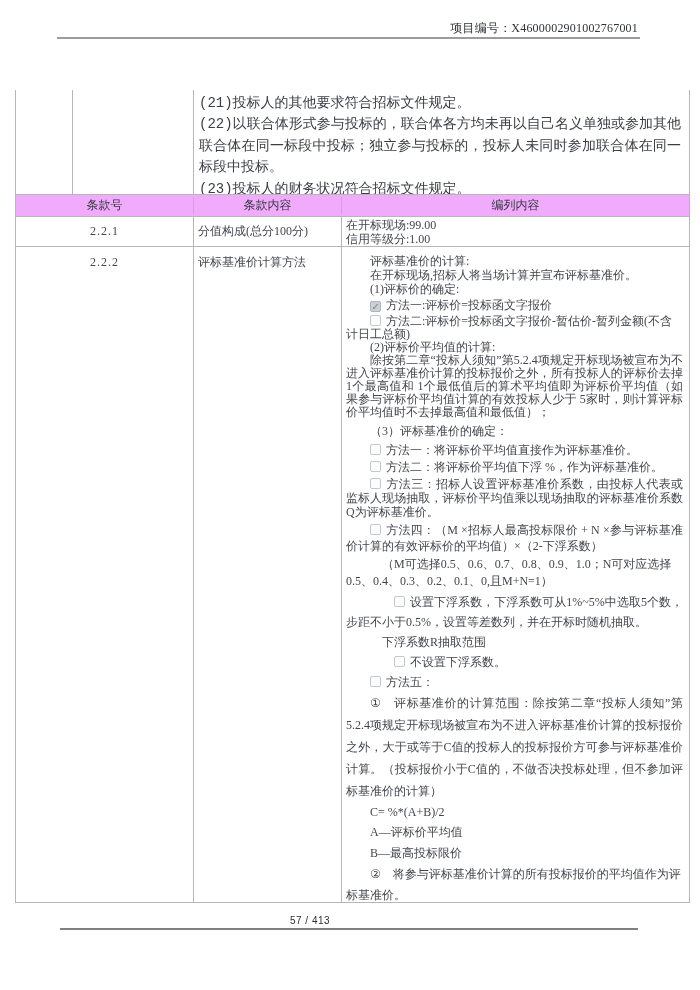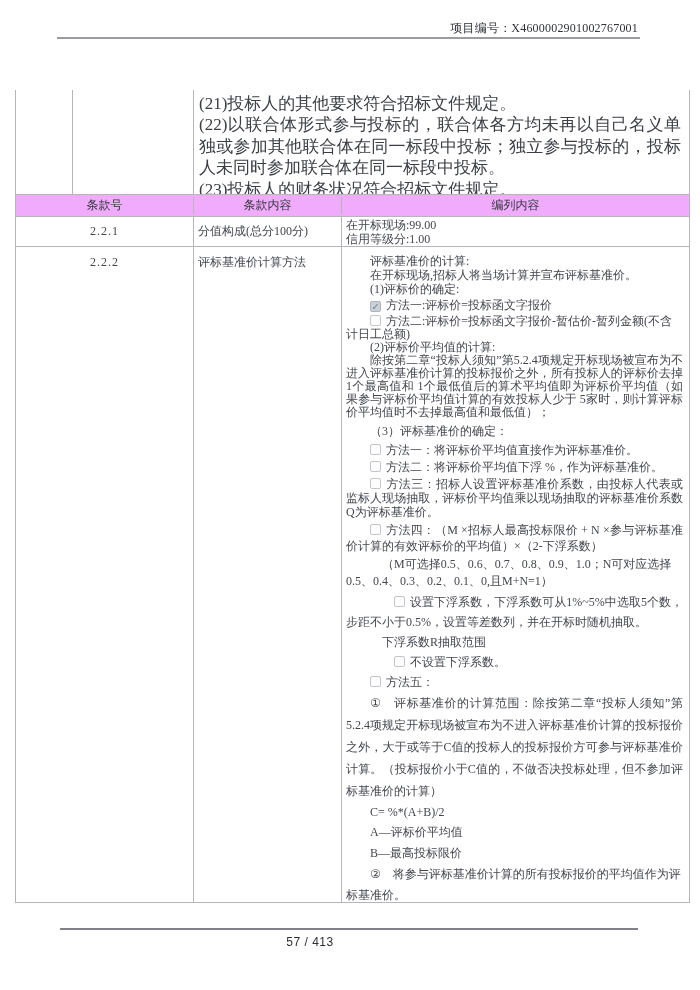--- a/index.html
+++ b/index.html
@@ -15,37 +15,37 @@
     position:relative;width:700px;height:990px;background:#ffffff;
     font-family:var(--serif);color:var(--txt);overflow:hidden;margin:0 auto;
   }
   
   .project-no{
     position:absolute;top:20px;right:62px;font-size:12px;color:#303238;letter-spacing:.2px;
   }
   .header-rule{position:absolute;left:57px;top:37px;width:583px;height:2px;background:#9b9ba1;}
   
   .footer-rule{position:absolute;left:60px;top:928px;width:578px;height:2px;background:#808186;}
-  .page-num{position:absolute;top:935px;left:0;width:620px;text-align:center;
-    font-family:var(--sans);font-size:12px;color:#2e2f33;letter-spacing:.5px;}
+  .page-num{position:absolute;top:915px;left:0;width:620px;text-align:center;
+    font-family:var(--sans);font-size:10px;color:#2e2f33;letter-spacing:.5px;}
   
   .doc-table{
     position:absolute;left:15px;top:90px;width:675px;
     border-left:1px solid var(--border);border-right:1px solid var(--border);
     font-size:12px;color:var(--txt2);
   }
   .t-row{display:flex;border-bottom:1px solid var(--border);overflow:hidden;}
   .cell{overflow:hidden;}
   .bR{border-right:1px solid var(--border);}
   
   .row-prev{height:105px;}
   .row-prev .pc1{width:57px;}
   .row-prev .pc2{width:121px;}
   .row-prev .pc3{flex:1;padding:3px 8px 0 5px;}
-  .carry-p{font-size:17px;line-height:21.4px;text-align:justify;color:var(--txt);}
+  .carry-p{font-size:14px;line-height:21.4px;text-align:justify;color:var(--txt);font-family:Liberation Mono, monospace;}
   
   .row-head{height:22px;background:#f0abfc;align-items:center;}
   .h-lab{text-align:center;font-size:12px;color:#35373d;}
   .c1{width:178px;}
   .c2{width:148px;}
   .c3{flex:1;}
   
   .row-221{height:30px;}
   .row-221 .c1{text-align:center;line-height:29px;letter-spacing:1px;}
   .row-221 .c2{line-height:29px;padding-left:4px;}

